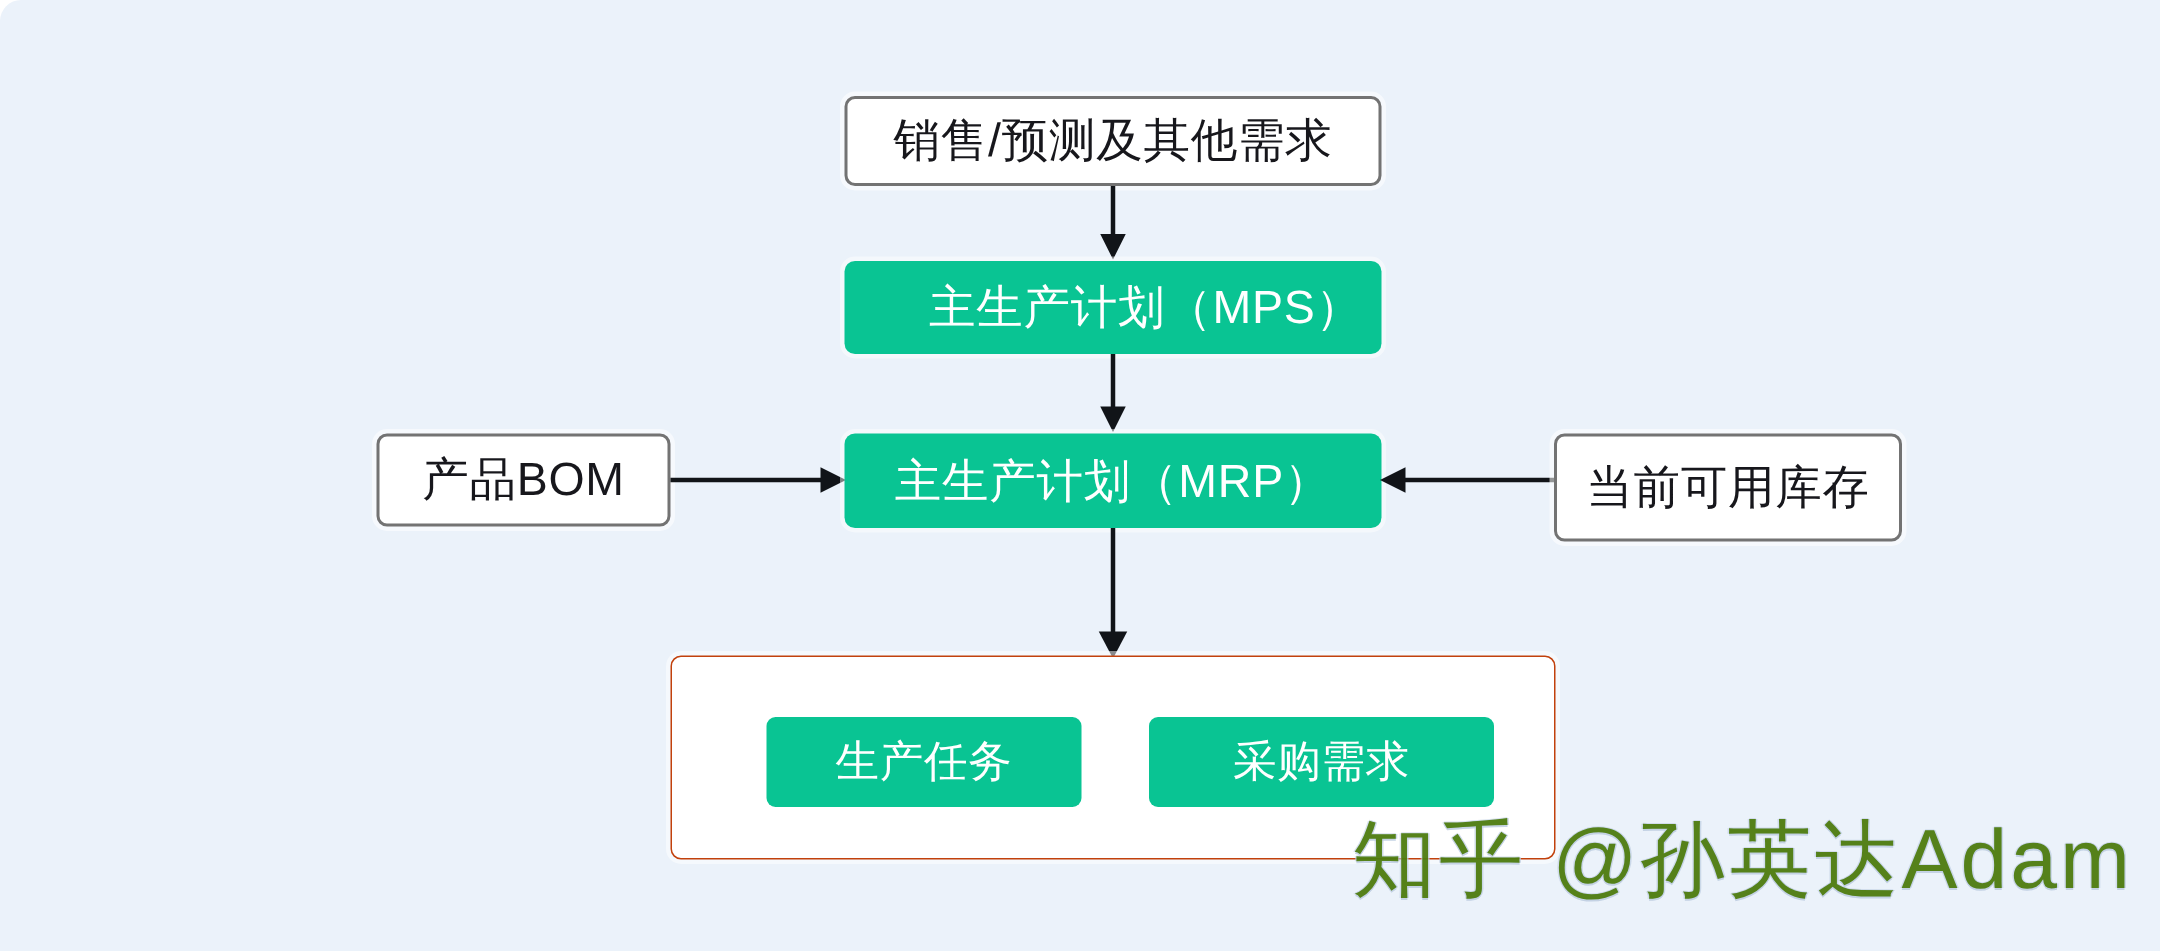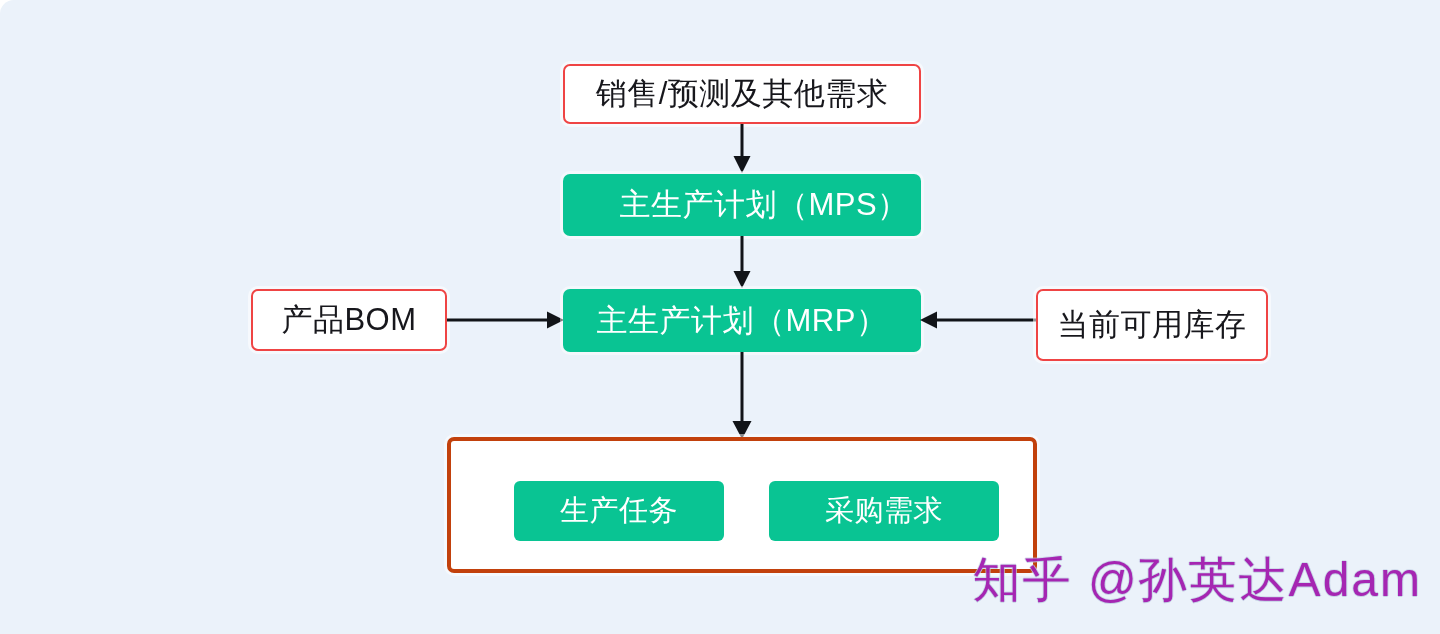--- a/index.html
+++ b/index.html
@@ -29,21 +29,21 @@
     align-items: center;
     justify-content: center;
     box-sizing: border-box;
     text-align: center;
     white-space: nowrap;
     letter-spacing: 0.5px;
   }
 
   .node.plain {
     background: #ffffff;
-    border: 2px solid #ef4444;
+    border: 2px solid #737373;
     border-radius: 7px;
     color: #17171c;
     font-size: 31px;
     box-shadow: 0 0 0 3px rgba(255,255,255,0.55);
   }
 
   .node.accent {
     background: #09c493;
     border: none;
     border-radius: 7px;
@@ -55,42 +55,42 @@
   .node.accent.small {
     font-size: 29px;
     border-radius: 6px;
     box-shadow: none;
   }
 
   
   .group-box {
     position: absolute;
     background: #ffffff;
-    border: 4px solid #c2410c;
+    border: 1px solid #c2410c;
     border-radius: 7px;
     box-sizing: border-box;
     box-shadow: 0 0 0 3px rgba(255,255,255,0.5);
   }
 
   
   .conn {
     position: absolute;
   }
   .conn svg {
     display: block;
     overflow: visible;
   }
 
   
   #watermark {
     position: absolute;
     right: 18px;
     bottom: 22px;
-    font-size: 48px;
-    color: #a21caf;
+    font-size: 56px;
+    color: #4d7c0f;
     opacity: 0.95;
     letter-spacing: 2px;
     text-shadow:
       0 1px 0 rgba(190,205,225,0.9),
       1px 0 0 rgba(190,205,225,0.75),
       0 -1px 0 rgba(190,205,225,0.6),
       -1px 0 0 rgba(190,205,225,0.6);
     user-select: none;
     pointer-events: none;
   }

